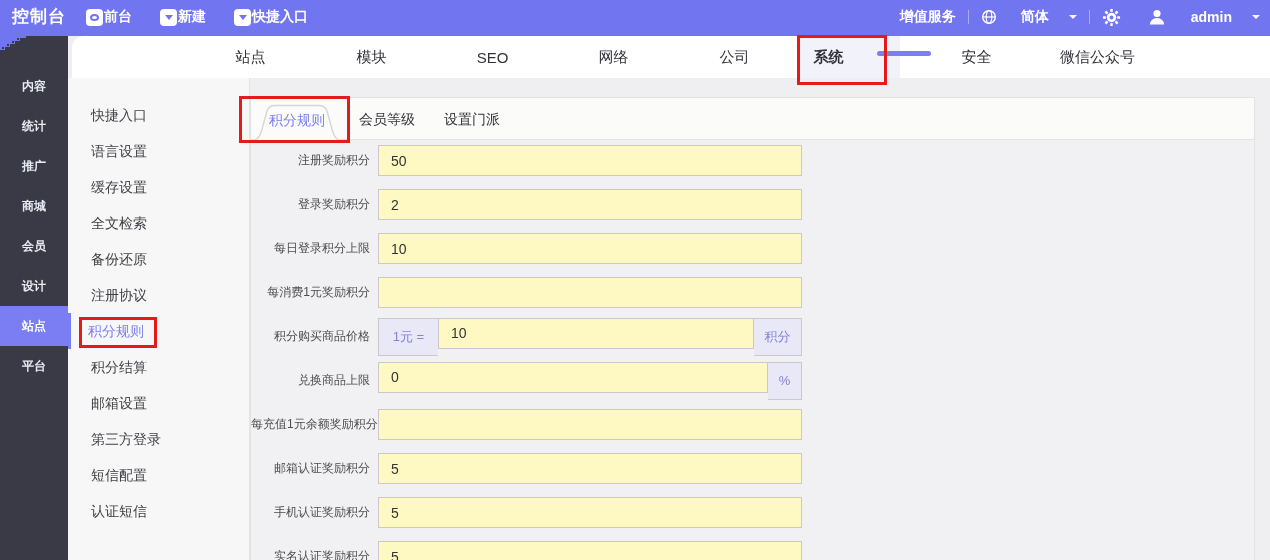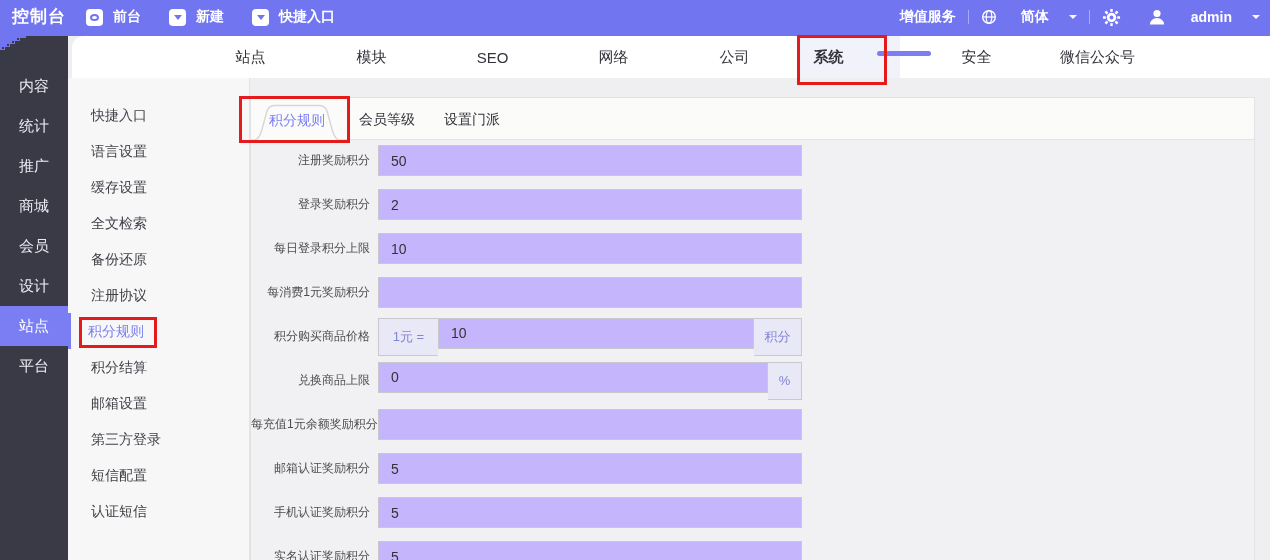--- a/index.html
+++ b/index.html
@@ -8,21 +8,21 @@
     position:relative; overflow:hidden;
     background:#efeff1;
     font-family:"Liberation Sans","DejaVu Sans",sans-serif;
     color:#333;
   }
   
   .topbar { position:absolute; left:0; top:0; width:1270px; height:36px; background:#7175f0; z-index:5; }
   .logo { position:absolute; left:12px; top:0; height:34px; line-height:34px;
           color:#fff; font-size:17px; font-weight:bold; letter-spacing:1px; }
   .top-menu { position:absolute; left:86px; top:0; height:34px; display:flex; align-items:center; gap:28px; }
-  .tm-item { display:flex; align-items:center; gap:10px; color:#fff; font-size:14px; font-weight:bold; cursor:pointer; }
+  .tm-item { display:flex; align-items:center; gap:1px; color:#fff; font-size:14px; font-weight:bold; cursor:pointer; }
   .ico-box { width:17px; height:17px; background:#fff; border-radius:4px; display:flex; align-items:center; justify-content:center; }
   .eye-ring { width:9px; height:7px; border:2px solid #7175f0; border-radius:50%; }
   .caret-dn { width:0; height:0; border-left:4px solid transparent; border-right:4px solid transparent; border-top:5px solid #7175f0; }
   .top-right { position:absolute; right:10px; top:0; height:34px; display:flex; align-items:center; gap:12px; color:#fff; }
   .tr-text { font-size:14px; font-weight:bold; cursor:pointer; }
   .tr-divider { width:1px; height:14px; background:rgba(255,255,255,.4); }
   .caret-w { width:0; height:0; border-left:4px solid transparent; border-right:4px solid transparent; border-top:4px solid rgba(255,255,255,.95); margin-left:-4px; }
   .lang-group,.user-group { display:flex; align-items:center; gap:24px; cursor:pointer; }
 
   
@@ -33,21 +33,21 @@
   .mtab.active { font-weight:bold; }
   .mtab.active .mtab-bg { position:absolute; left:3px; right:16px; top:0; bottom:0; background:#f2f2fb; z-index:0; }
   .mtab span { position:relative; z-index:1; }
   .mtab-underline { position:absolute; left:50%; transform:translateX(-50%); bottom:4px; width:54px; height:5px;
                     border-radius:3px; background:#7a7ef2; z-index:1; }
 
   
   .psidebar { position:absolute; left:0; top:36px; width:68px; height:524px; background:#3a3a47; z-index:6; }
   .deco { position:absolute; left:0; top:0; width:68px; height:20px; background:#7175f0; }
   .ps-items { position:absolute; left:0; top:30px; width:68px; }
-  .ps-item { height:40px; line-height:40px; text-align:center; color:#e9ebf2; font-size:15px; font-weight:400; cursor:pointer; }
+  .ps-item { height:40px; line-height:40px; text-align:center; color:#e9ebf2; font-size:12px; font-weight:700; cursor:pointer; }
   .ps-item.active { background:#7a7ef2; color:#fff; }
 
   
   .ssidebar { position:absolute; left:68px; top:78px; width:182px; height:482px; background:#f7f7f8;
               border-right:1px solid #e3e3e6; padding-top:19px; z-index:3; }
   .ss-item { height:36px; line-height:36px; padding-left:20px; font-size:14px; color:#3f3f46;
              border-left:3px solid transparent; cursor:pointer; }
   .ss-item.active { color:#7a7ef2; border-left-color:#7a7ef2; padding-left:17px; }
 
   
@@ -60,21 +60,21 @@
                              font-size:14px; color:#7a7ef2; cursor:pointer; }
   .ctab { position:absolute; top:0; height:42px; line-height:42px; font-size:14px; color:#33333a; cursor:pointer; }
   .ctab.t1 { left:108px; } .ctab.t2 { left:193px; }
 
   
   .form { padding-top:5px; }
   .frow { display:flex; align-items:center; height:31px; margin-bottom:13px; }
   .flabel { width:127px; padding-right:8px; text-align:right; font-size:12px; color:#4d4d4d;
             white-space:nowrap; overflow:hidden; flex:0 0 auto; }
   .flabel.clip { text-align:left; }
-  .finput { width:424px; height:31px; background:#c4b5fd; border:1px solid #c9c9cd;
+  .finput { width:424px; height:31px; background:#fef9c3; border:1px solid #c9c9cd;
             font-size:14px; padding:0 12px; color:#333; outline:none;
             font-family:"Liberation Sans","DejaVu Sans",sans-serif; }
   .fgroup { display:flex; width:424px; height:38px; }
   .fgroup .finput { flex:1; width:auto; }
   .finput.w390 { width:390px; }
   .addon { background:#e9e8f6; color:#8184d8; font-size:13px; border:1px solid #c9c9cd;
            display:flex; align-items:center; justify-content:center; flex:0 0 auto; }
   .addon.prefix { width:60px; border-right:none; }
   .addon.sfx-big { width:48px; border-left:none; }
   .addon.sfx-sm { width:34px; border-left:none; }

